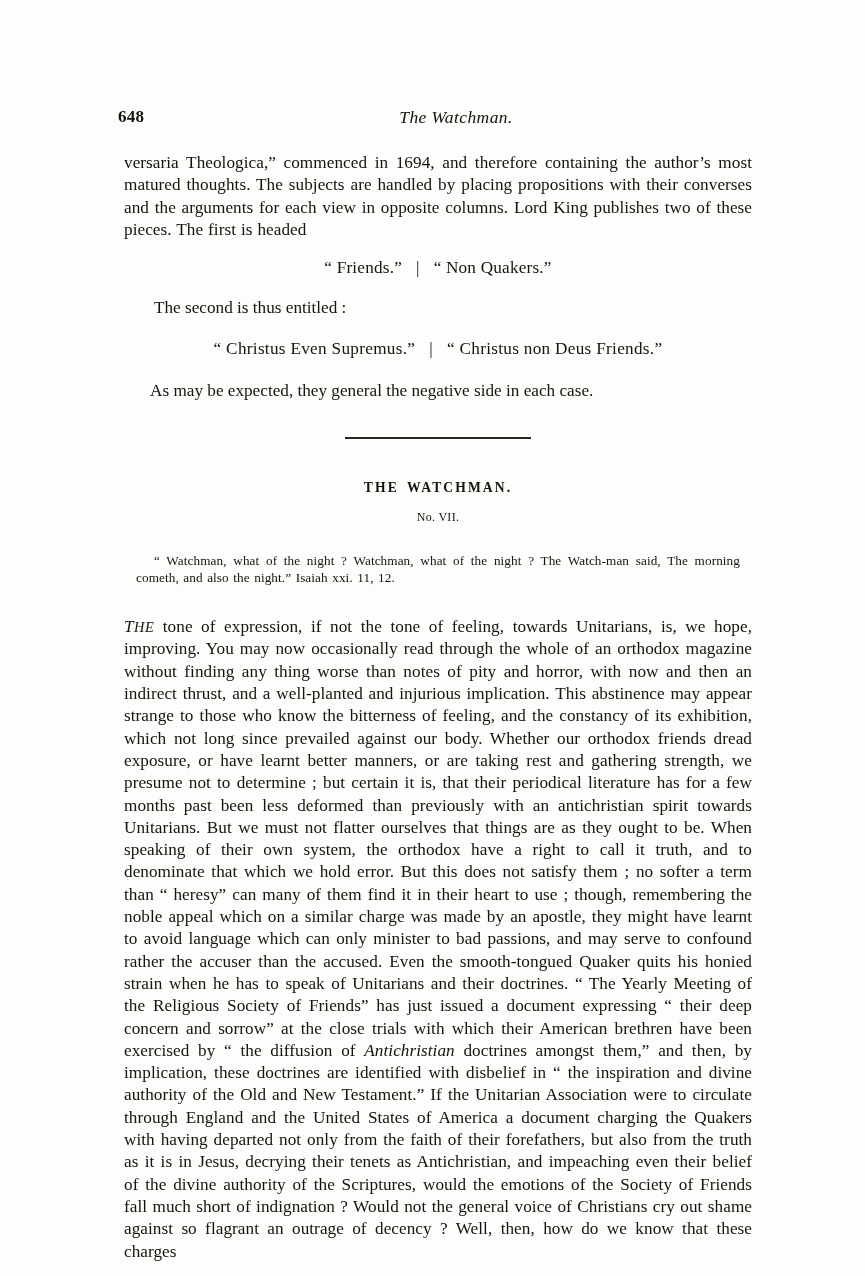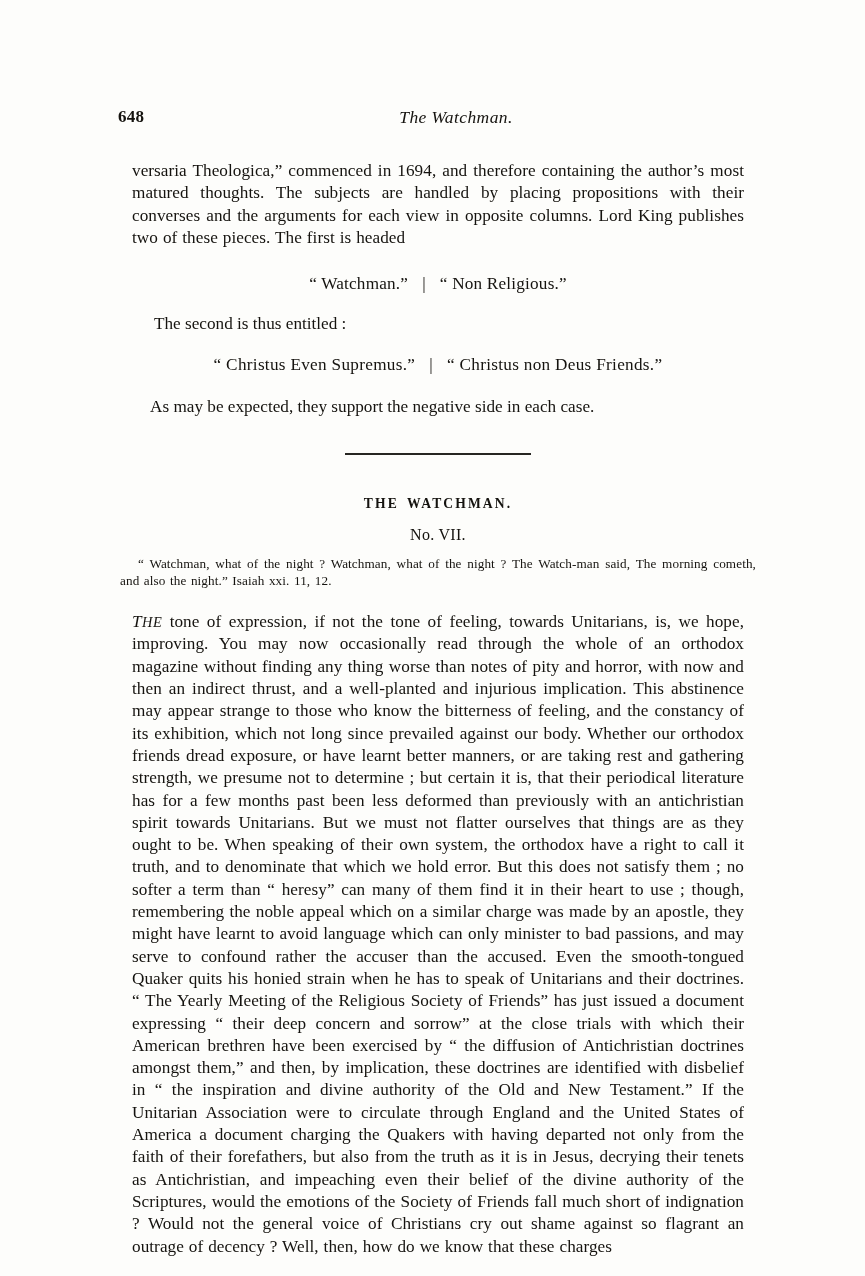--- a/index.html
+++ b/index.html
@@ -53,38 +53,38 @@
 
   
   .column {
     position: absolute;
     left: 120px;
     top: 148px;
     width: 636px;
   }
 
   p.body {
-    margin: 12px;
+    margin: 4px;
     font-size: 17.2px;
     line-height: 22.3px;
     text-align: justify;
     text-justify: inter-word;
     letter-spacing: 0.05px;
     word-spacing: 0.6px;
   }
   p.body.runon { text-indent: 0; }
 
   .smallcaps {
     font-size: 14.4px;
     letter-spacing: 0.5px;
     font-style: italic;
   }
   .smallcaps .cap { font-size: 17.2px; }
 
-  .ital { }
+  .ital { font-style: italic; }
 
   
   .display-line {
     margin: 0;
     font-size: 17.2px;
     line-height: 22.3px;
     text-align: center;
     letter-spacing: 0.2px;
   }
   .display-line .sep {
@@ -124,27 +124,27 @@
     margin: 0;
     text-align: center;
     font-size: 13.6px;
     font-weight: 700;
     letter-spacing: 2.1px;
     word-spacing: 3px;
   }
   .section-number {
     margin: 0;
     text-align: center;
-    font-size: 16px;
+    font-size: 12px;
     letter-spacing: 0.3px;
   }
 
   
   .epigraph {
-    margin: 0;
+    margin: 16px;
     font-size: 13.2px;
     line-height: 16.4px;
     text-align: justify;
     text-indent: 18px;
     letter-spacing: 0.1px;
     word-spacing: 1.1px;
   }
 </style>
 </head>
 <body>
@@ -156,36 +156,36 @@
     <span class="head-title">The Watchman.</span>
   </div>
 
   <div class="column">
 
     <p class="body runon">versaria Theologica,” commenced in 1694, and therefore containing the author’s most matured thoughts.   The subjects are handled by placing propositions with their converses and the arguments for each view in opposite columns.   Lord King publishes two of these pieces.   The first is headed</p>
 
     <div class="gap-12"></div>
 
     <p class="display-line">
-      <span>“ Watchman.”</span><span class="sep">|</span><span>“ Non Religious.”</span>
+      <span>“ Friends.”</span><span class="sep">|</span><span>“ Non Quakers.”</span>
     </p>
 
     <div class="gap-10"></div>
 
     <p class="lead-in">The second is thus entitled :</p>
 
     <div class="gap-10"></div>
 
     <p class="display-line pair-2">
       <span>“ Christus Even Supremus.”</span><span class="sep">|</span><span>“ Christus non Deus Friends.”</span>
     </p>
 
     <div class="gap-12"></div>
 
-    <p class="lead-in indent-sm">As may be expected, they support the negative side in each case.</p>
+    <p class="lead-in indent-sm">As may be expected, they general the negative side in each case.</p>
 
     <div class="rule-wrap">
       <div class="rule"></div>
     </div>
 
     <div class="gap-14"></div>
 
     <p class="section-title">THE WATCHMAN.</p>
 
     <div class="gap-14"></div>

